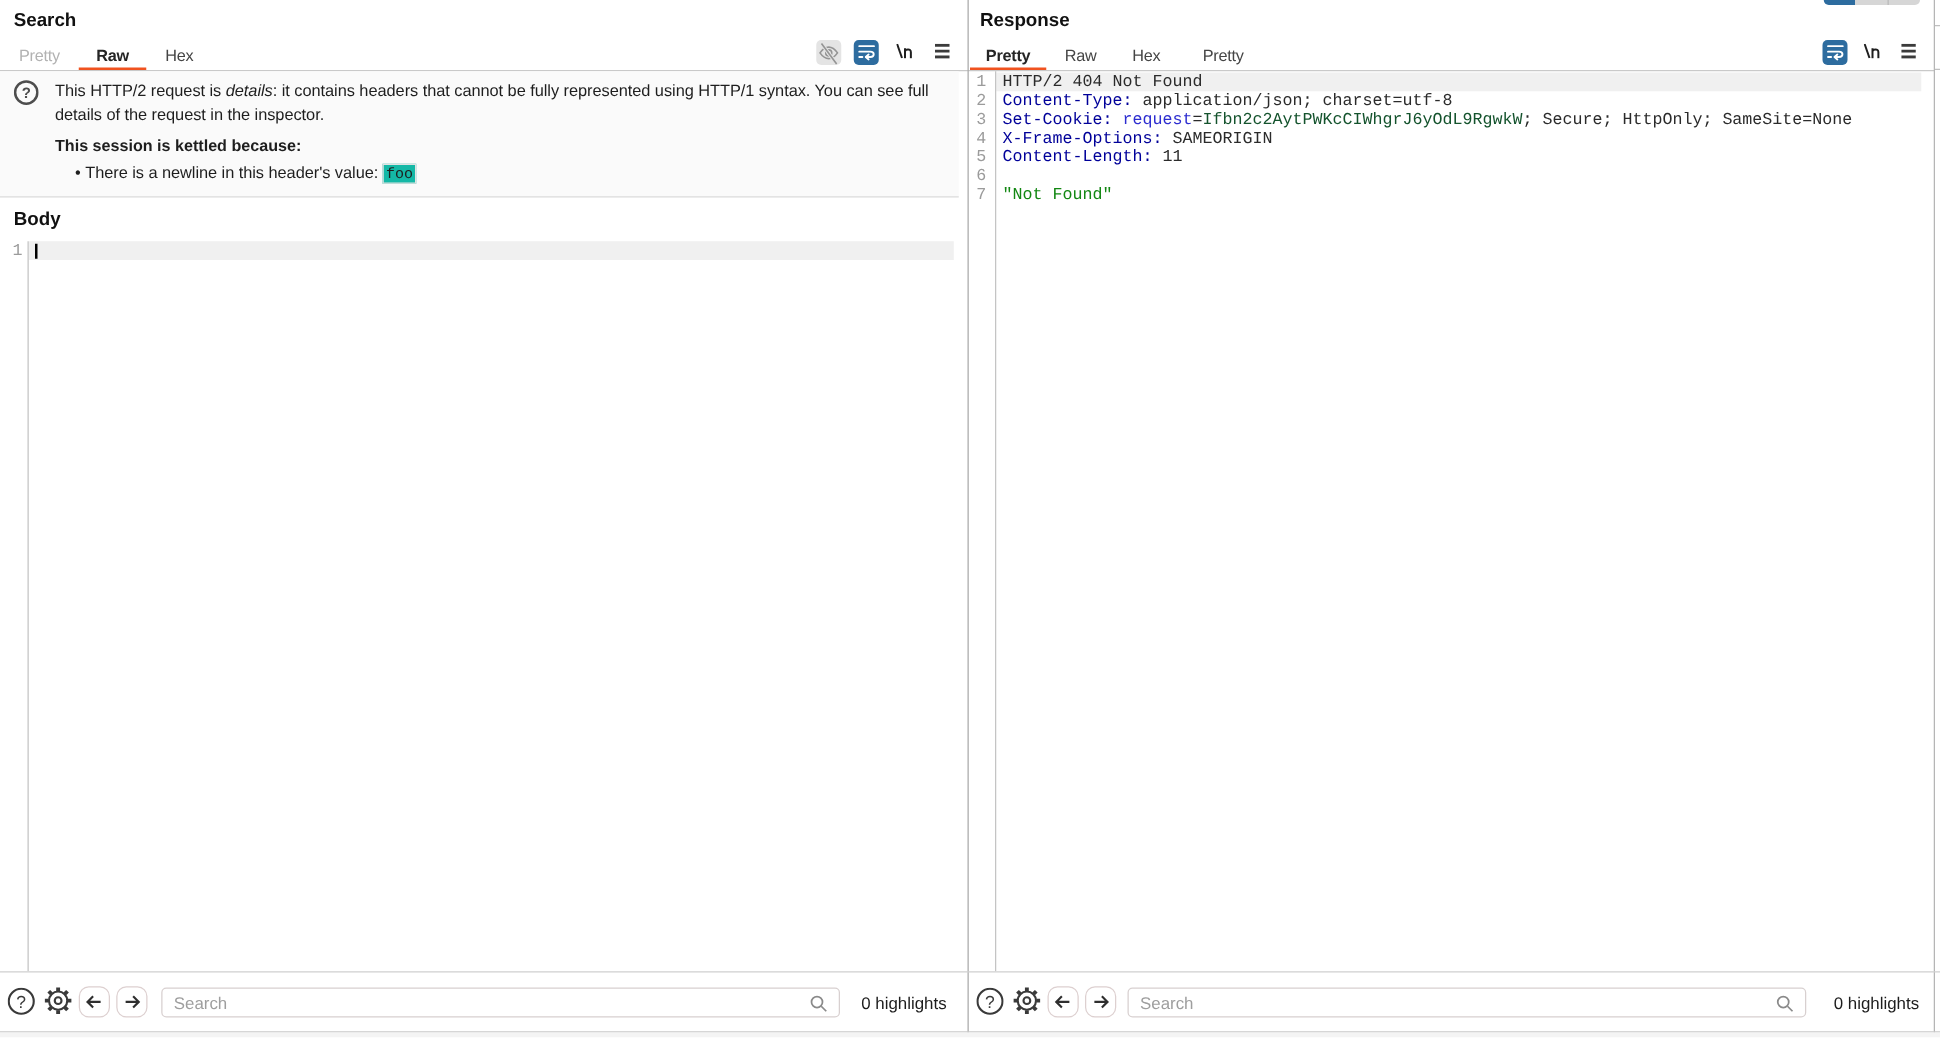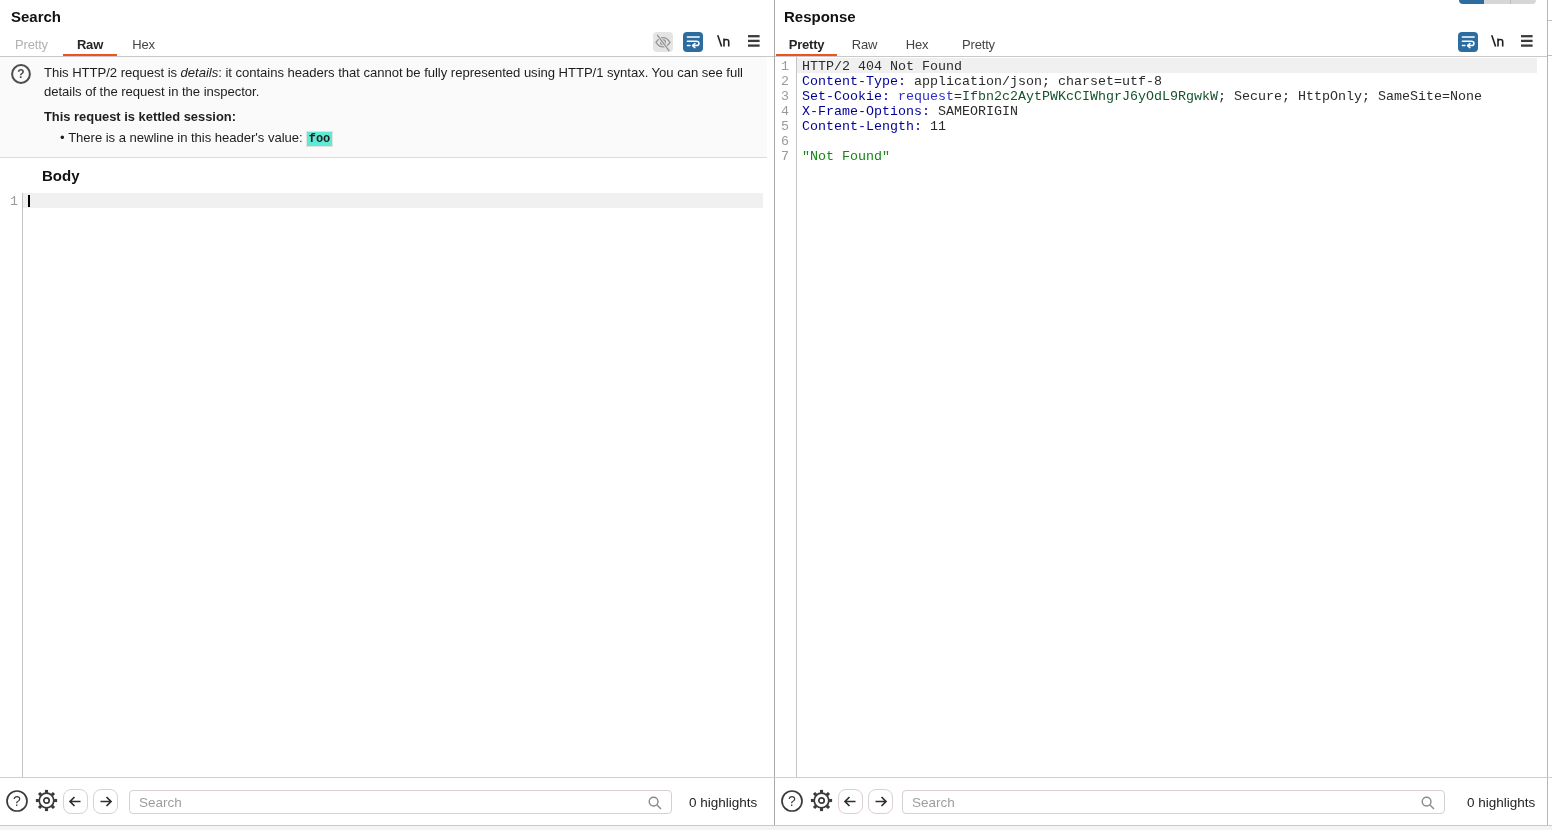--- a/index.html
+++ b/index.html
@@ -59,24 +59,24 @@
 </div>
 
 <div class="abs" style="left:0; top:57px; width:767px; height:101px; background:#fafafa; border-bottom:1px solid #dcdcdc;"></div>
 <div class="abs" style="left:11px; top:64px;">
   <svg width="20" height="20" viewBox="0 0 20 20">
     <circle cx="10" cy="10" r="8.9" stroke="#4d4d4d" stroke-width="2" fill="none"></circle>
     <text x="10" y="14.2" text-anchor="middle" font-family="Liberation Sans" font-size="12" font-weight="bold" fill="#4d4d4d">?</text>
   </svg>
 </div>
 <div class="abs" style="left:44px; top:63px; font-size:13.1px; letter-spacing:-0.04px; color:#1e1e1e; line-height:19px; white-space:nowrap;">This HTTP/2 request is <i>details</i>: it contains headers that cannot be fully represented using HTTP/1 syntax. You can see full<br>details of the request in the inspector.</div>
-<div class="abs" style="left:44px; top:107px; font-size:12.9px; letter-spacing:0; font-weight:bold; color:#1e1e1e; line-height:19px; white-space:nowrap;">This request is kettled session:</div>
-<div class="abs" style="left:60px; top:128px; font-size:13.1px; letter-spacing:-0.04px; color:#1e1e1e; line-height:19px; white-space:nowrap;">•&nbsp;There is a newline in this header's value: <span class="mono" style="font-size:12px; letter-spacing:0; background:#5eead4; border:1px solid #e2e2e2; padding:0 1.5px;font-weight:bold;">foo</span></div>
-
-<div class="abs title" style="left:11px; top:167px;margin-left:31px;">Body</div>
+<div class="abs" style="left:44px; top:107px; font-size:12.9px; letter-spacing:0; font-weight:bold; color:#1e1e1e; line-height:19px; white-space:nowrap;">This session is kettled because:</div>
+<div class="abs" style="left:60px; top:128px; font-size:13.1px; letter-spacing:-0.04px; color:#1e1e1e; line-height:19px; white-space:nowrap;">•&nbsp;There is a newline in this header's value: <span class="mono" style="font-size:12px; letter-spacing:0; background:#14b8a6; border:1px solid #e2e2e2; padding:0 1.5px;">foo</span></div>
+
+<div class="abs title" style="left:11px; top:167px;">Body</div>
 
 <div class="abs hl" style="left:23px; top:193px; width:740px; height:15px;"></div>
 <div class="abs mono num" style="left:0px; top:194px; width:18px; text-align:right; font-size:13.33px; line-height:15px;">1</div>
 <div class="abs" style="left:22px; top:193px; width:1px; height:584px; background:#c4c4c4;"></div>
 <div class="abs" style="left:28px; top:195px; width:2px; height:12px; background:#000;"></div>
 
 <div class="abs" style="left:774px; top:0; width:1px; height:826px; background:#a9a9a9;"></div>
 
 <div class="abs title" style="left:784px; top:8px;">Response</div>
 

